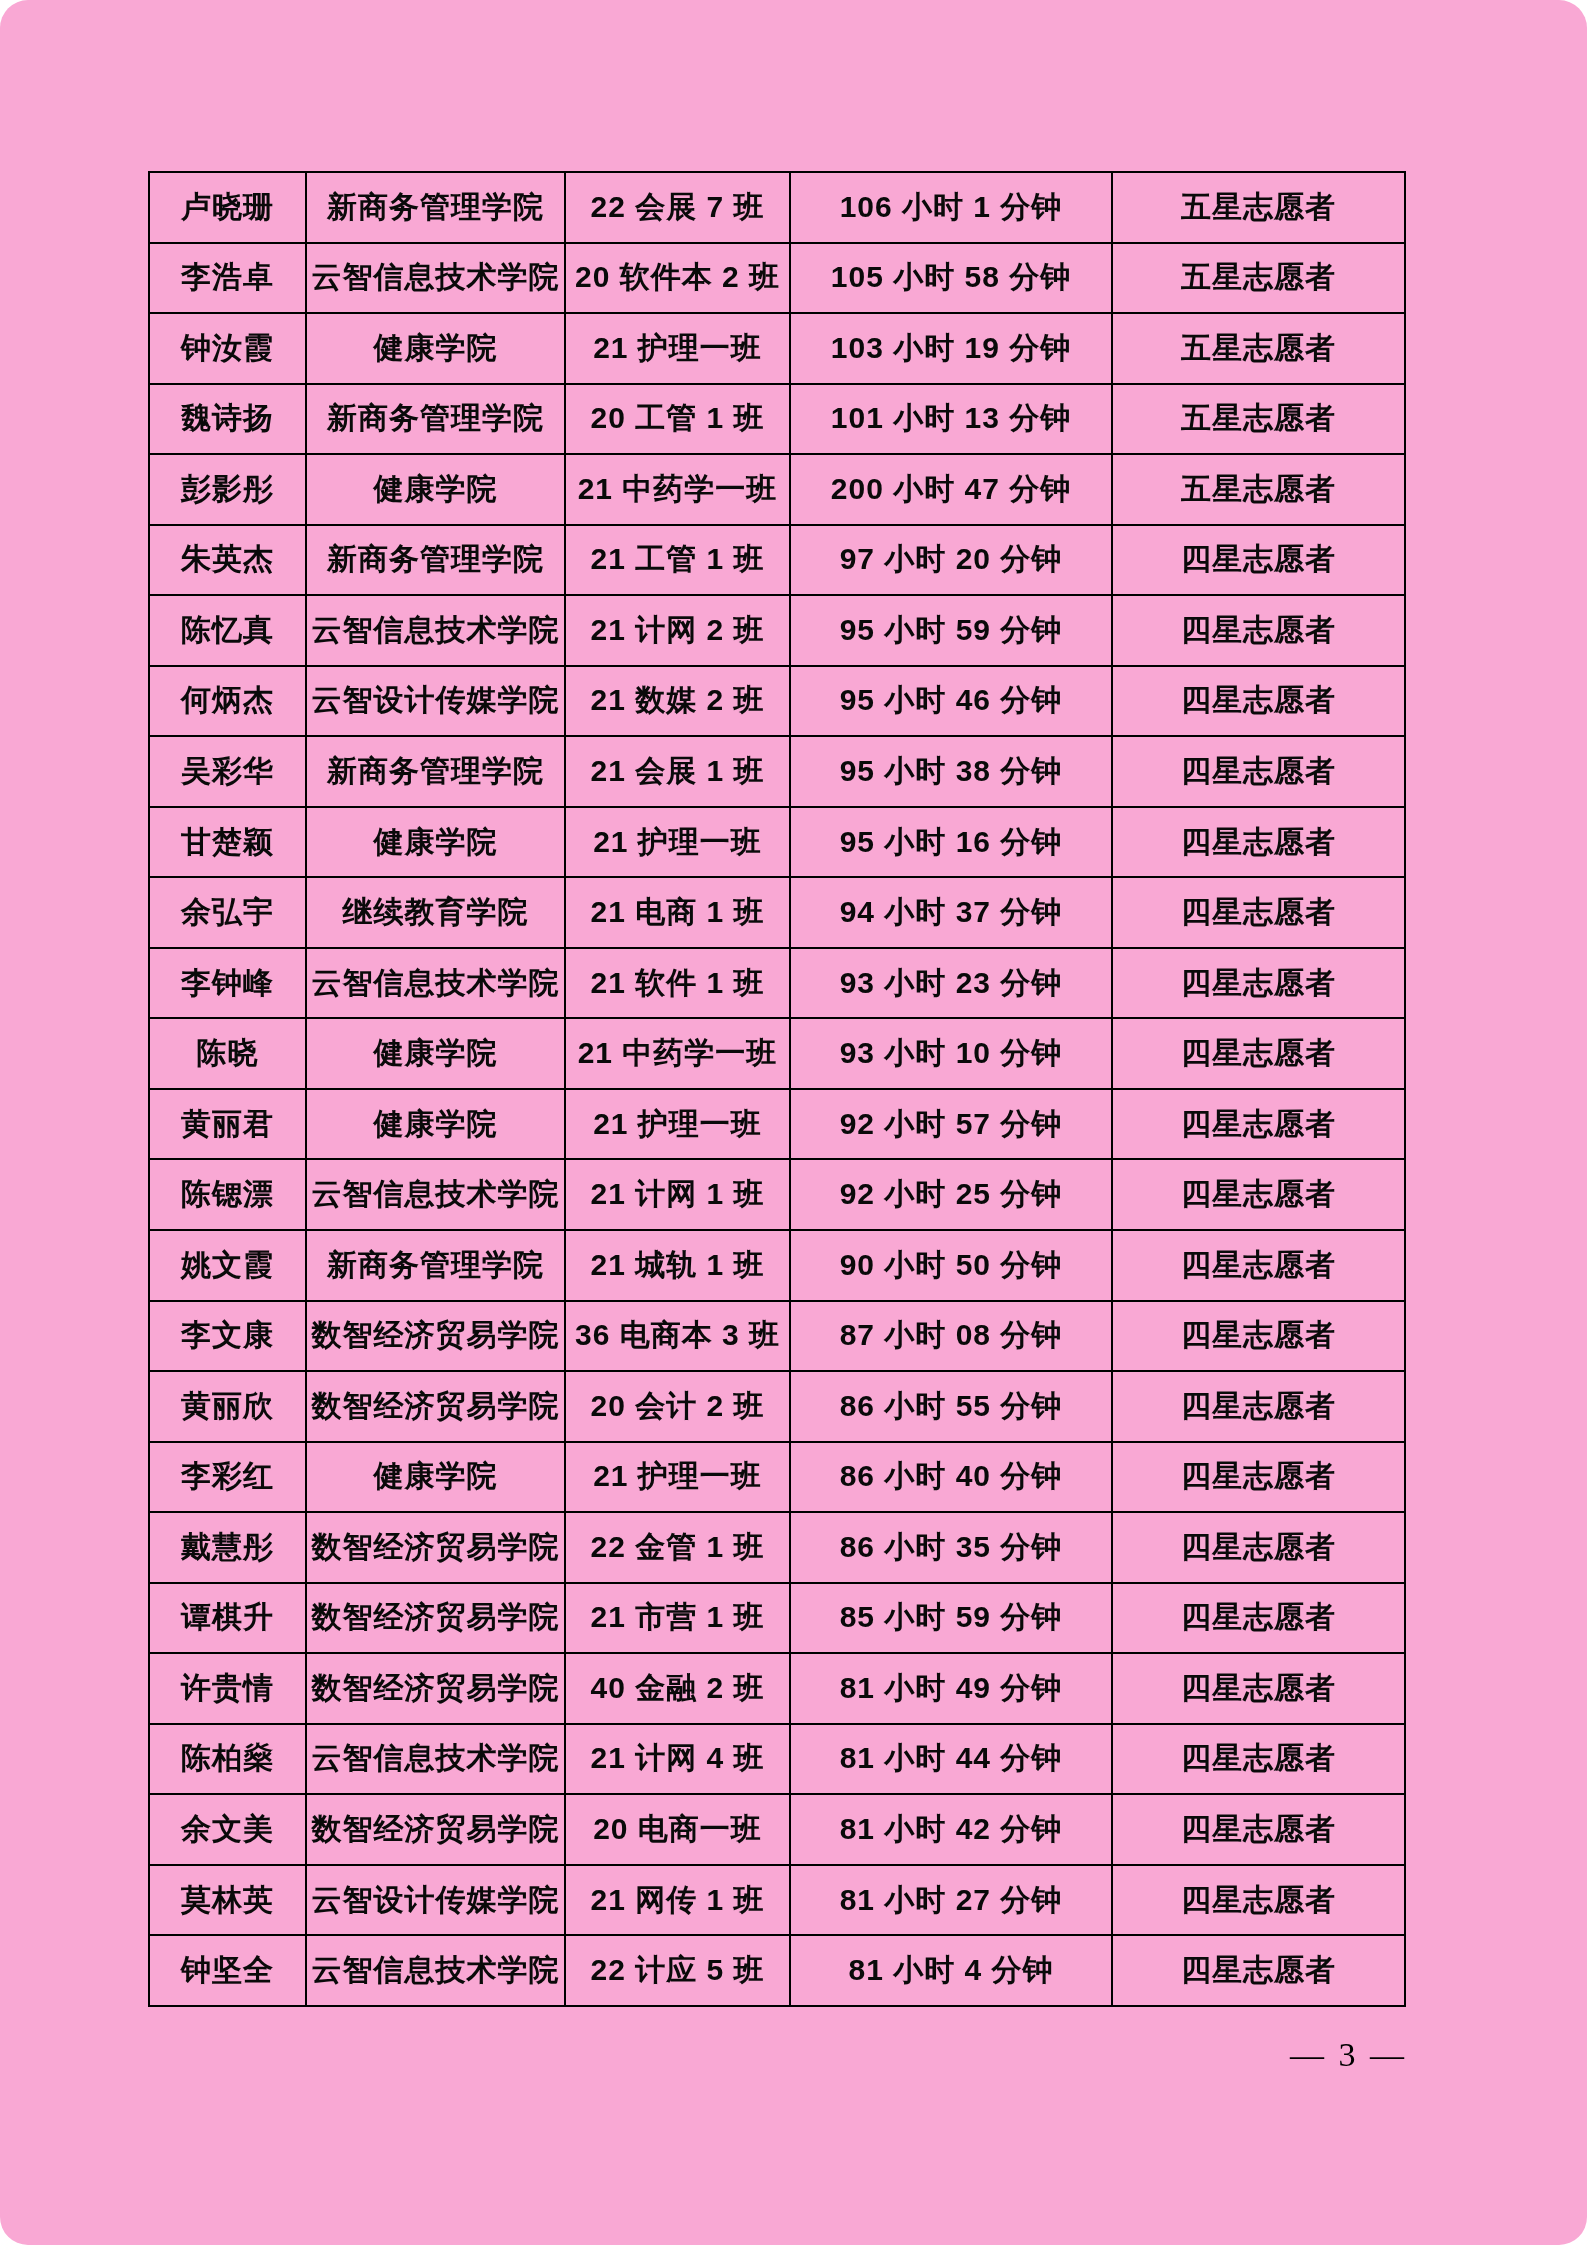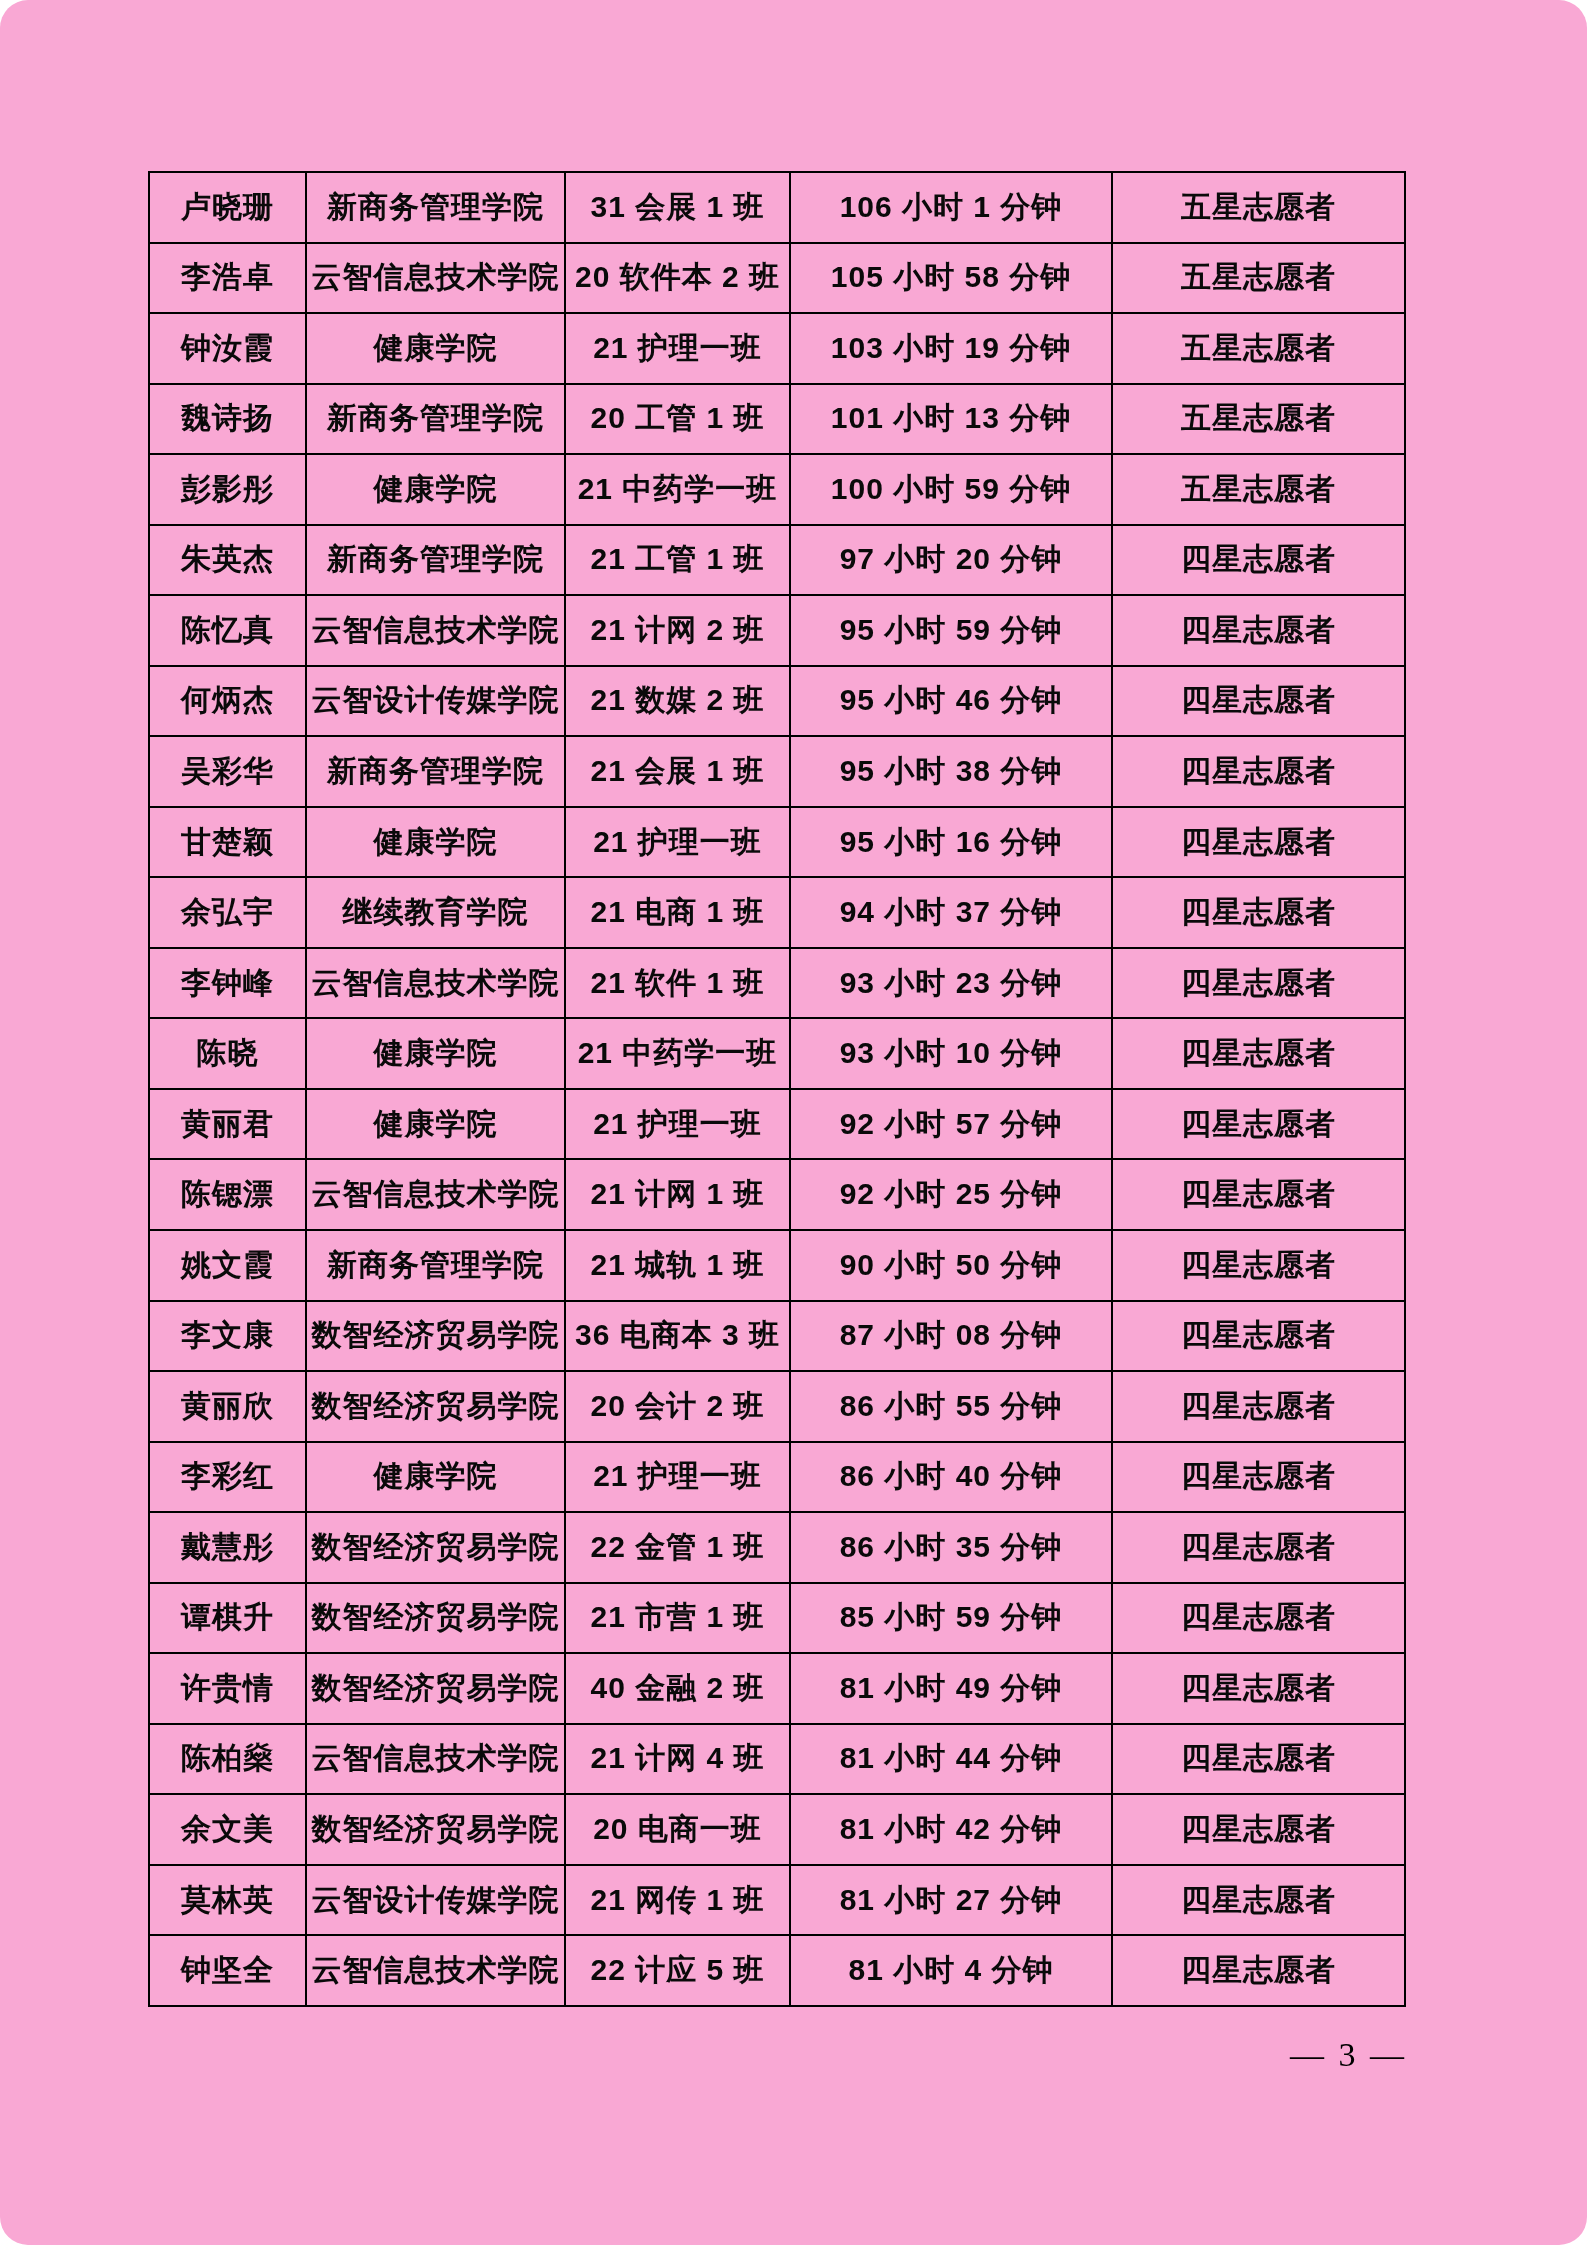--- a/index.html
+++ b/index.html
@@ -60,21 +60,21 @@
       <col style="width:157px">
       <col style="width:259px">
       <col style="width:225px">
       <col style="width:322px">
       <col style="width:293px">
     </colgroup>
     <tbody>
         <tr>
     <td>卢晓珊</td>
     <td>新商务管理学院</td>
-    <td>31 会展 1 班</td>
+    <td>22 会展 7 班</td>
     <td>106 小时 1 分钟</td>
     <td>五星志愿者</td>
   </tr>
         <tr>
     <td>李浩卓</td>
     <td>云智信息技术学院</td>
     <td>20 软件本 2 班</td>
     <td>105 小时 58 分钟</td>
     <td>五星志愿者</td>
   </tr>
@@ -89,21 +89,21 @@
     <td>魏诗扬</td>
     <td>新商务管理学院</td>
     <td>20 工管 1 班</td>
     <td>101 小时 13 分钟</td>
     <td>五星志愿者</td>
   </tr>
         <tr>
     <td>彭影彤</td>
     <td>健康学院</td>
     <td>21 中药学一班</td>
-    <td>100 小时 59 分钟</td>
+    <td>200 小时 47 分钟</td>
     <td>五星志愿者</td>
   </tr>
         <tr>
     <td>朱英杰</td>
     <td>新商务管理学院</td>
     <td>21 工管 1 班</td>
     <td>97 小时 20 分钟</td>
     <td>四星志愿者</td>
   </tr>
         <tr>

